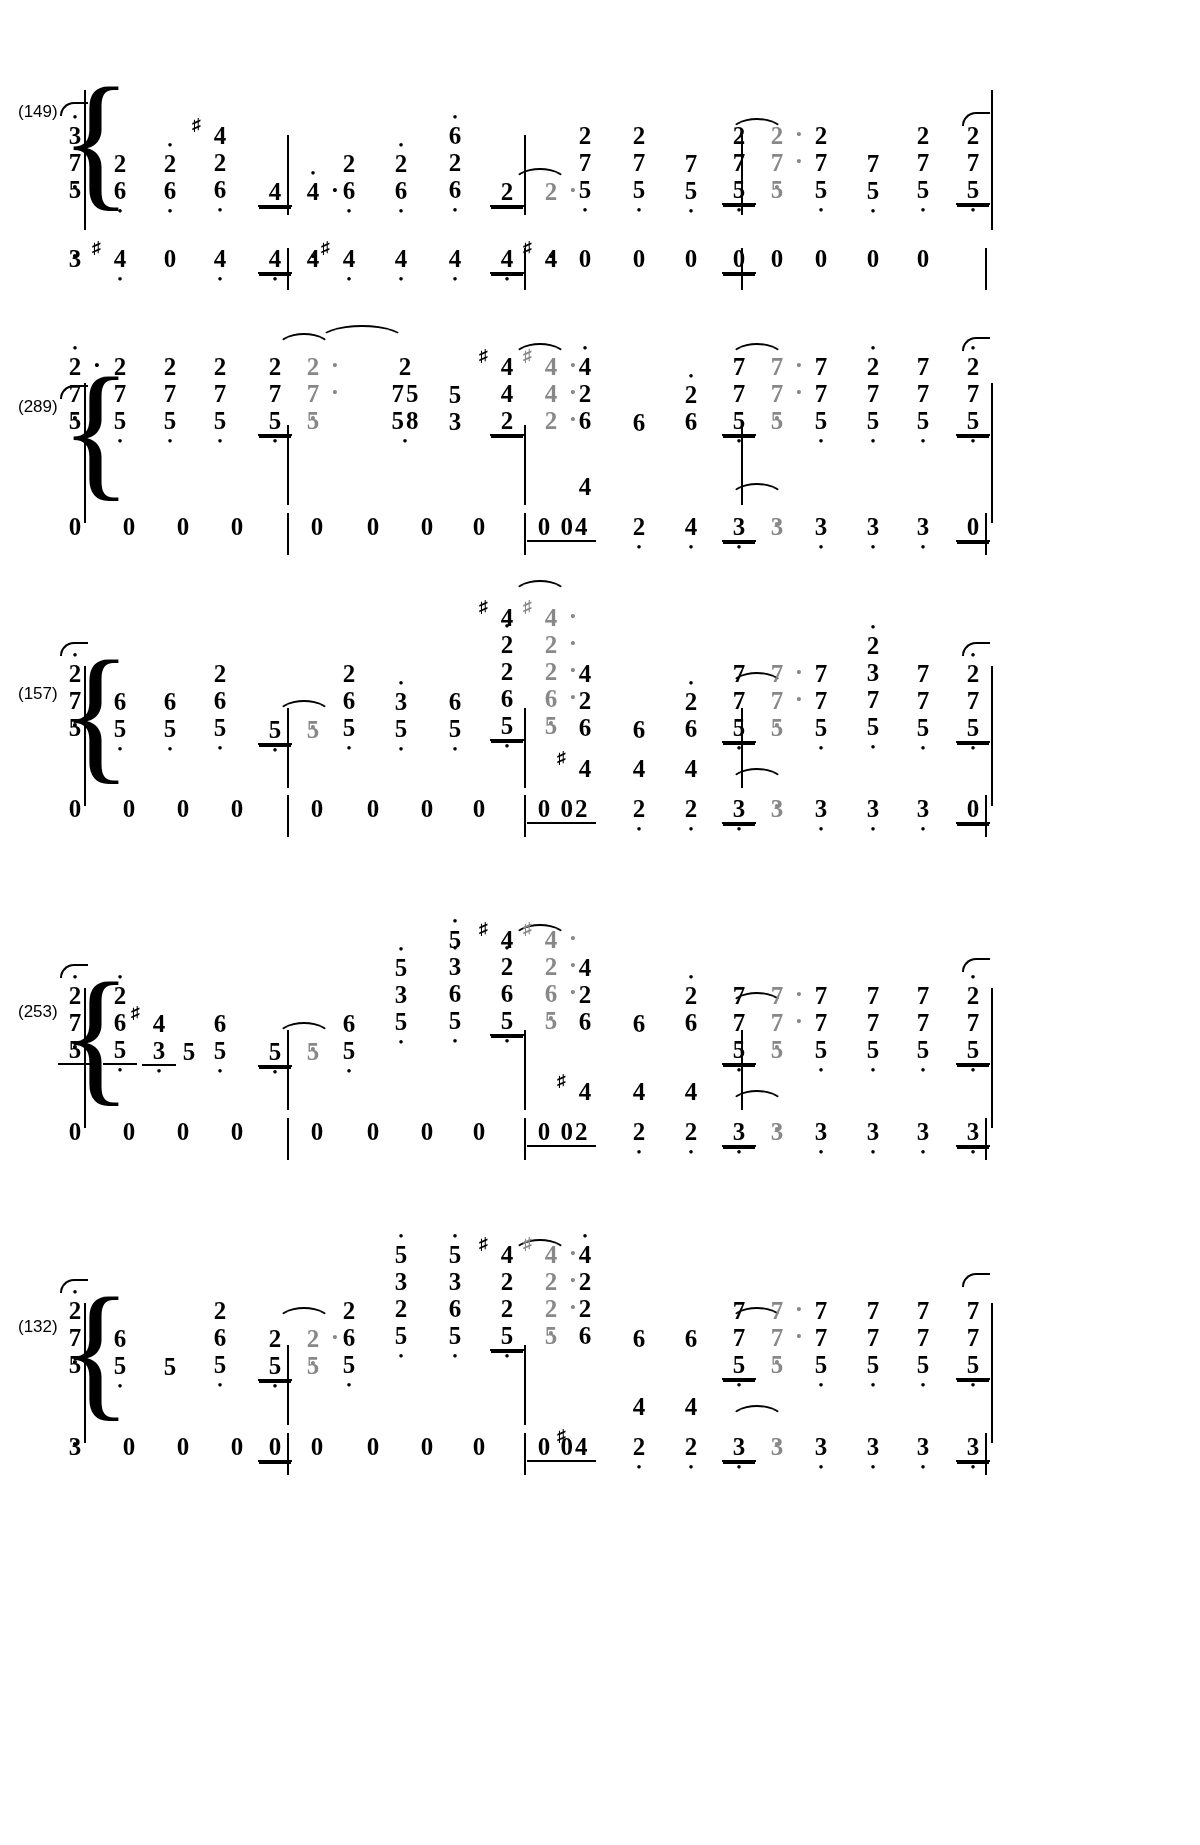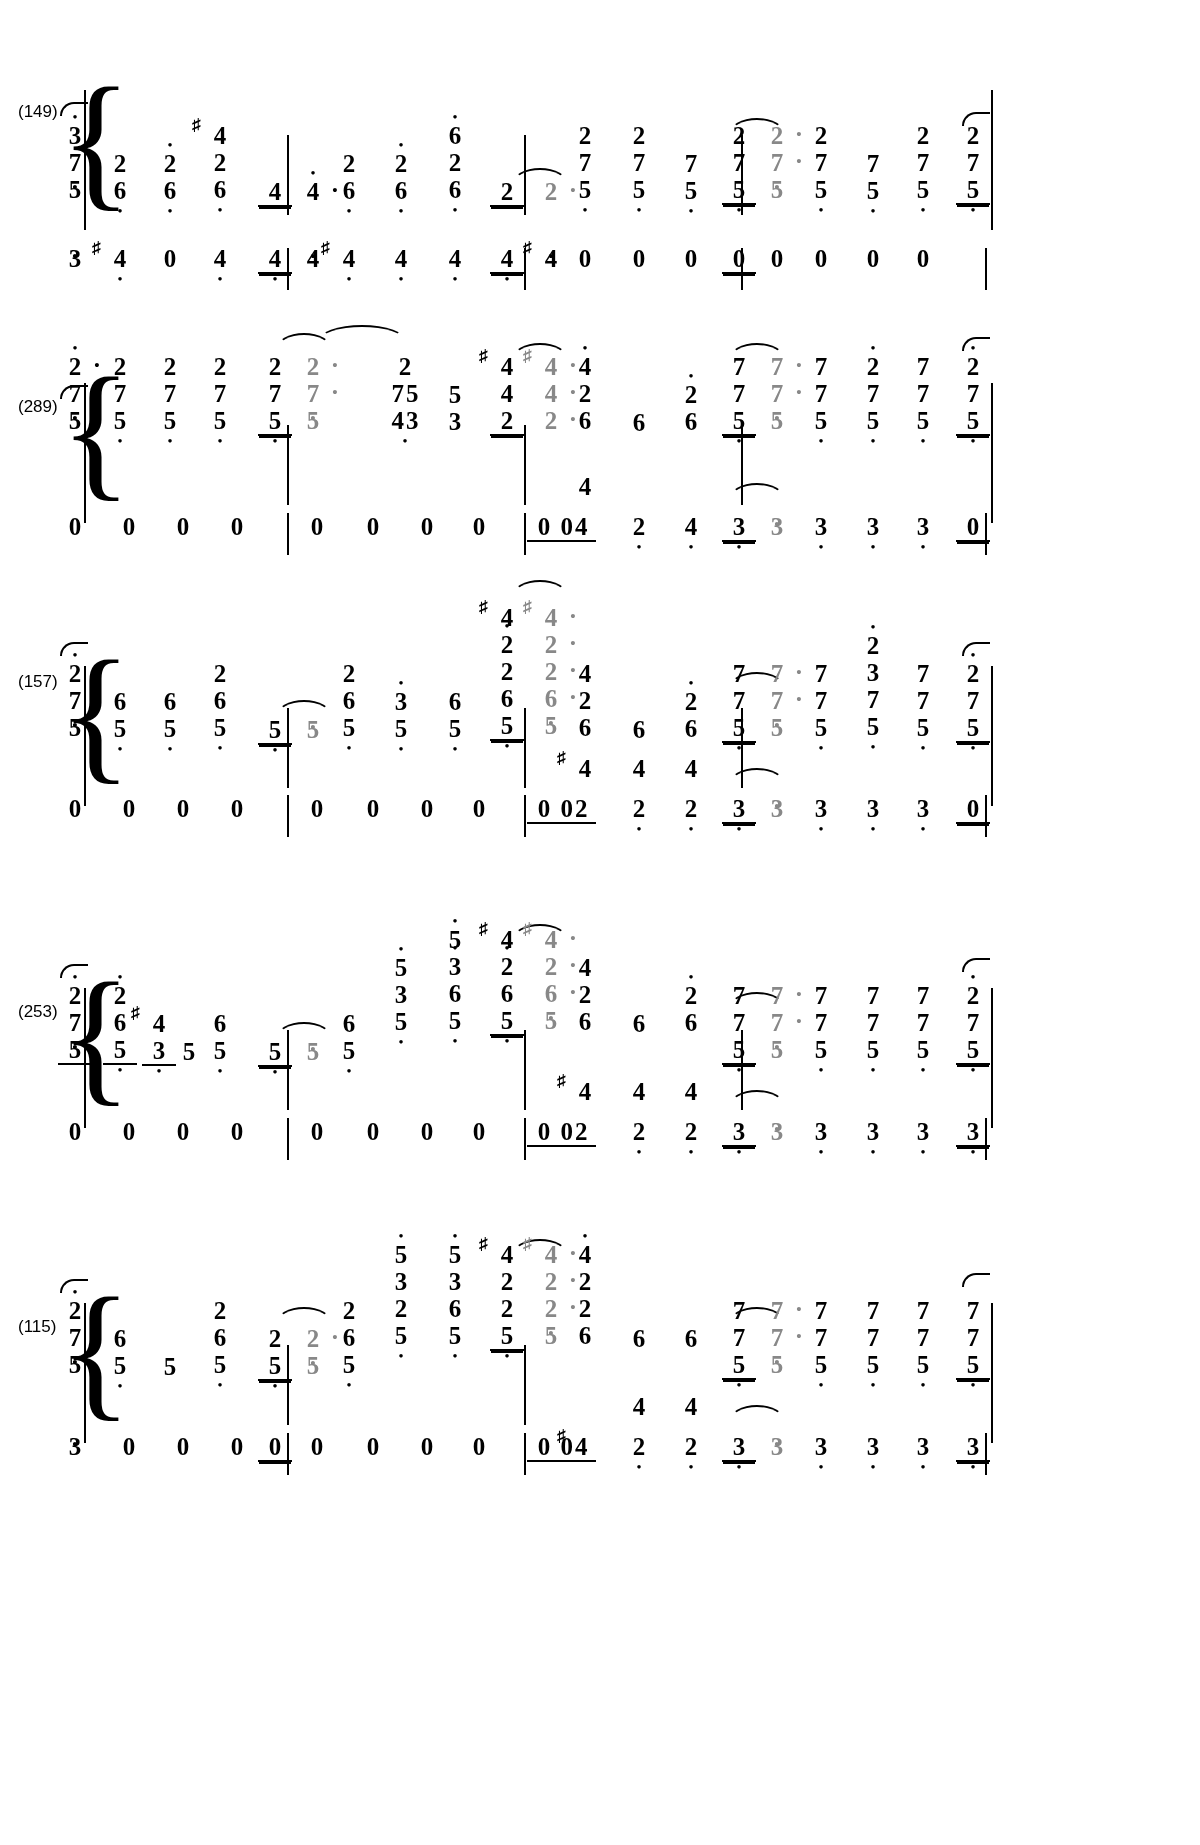--- a/index.html
+++ b/index.html
@@ -247,21 +247,21 @@
         <span class="n dotdn u2">5</span>
     </div>
     <div class="col" style="left:296px;top:8px;">
       <span class="n gray augr">2</span>
         <span class="n gray augr">7</span>
         <span class="n gray dotdn augr">5</span>
     </div>
     <div class="col" style="left:382px;top:8px;width:46px;">
       <span class="n">2</span>
         <span class="n">7 5</span>
-        <span class="n dotdn">4 3</span>
+        <span class="n dotdn">5 8</span>
     </div>
     <div class="col" style="left:438px;top:36px;">
       <span class="n">5</span>
         <span class="n">3</span>
     </div>
     <div class="col" style="left:490px;top:8px;">
       <span class="n"><span class="sharp">♯</span>4</span>
         <span class="n">4</span>
         <span class="n u2">2</span>
     </div>
@@ -367,21 +367,21 @@
       </div>
     <div class="col" style="left:906px;top:168px;">
         <span class="n dotdn">3</span>
       </div>
     <div class="col" style="left:956px;top:168px;">
         <span class="n u2">0</span>
       </div>
   </div>
 
   <div class="system" style="position:absolute;left:0;top:620px;height:250px;">
-    <span class="measure-label" style="left:18px;top:52px;">(157)</span>
+    <span class="measure-label" style="left:18px;top:64px;">(157)</span>
     <span class="brace" style="top:18px;">{</span>
 
     <div class="staffline" style="left:84px;top:46px;height:140px;"></div>
     <div class="staffline" style="left:287px;top:88px;height:80px;"></div>
     <div class="staffline" style="left:524px;top:88px;height:80px;"></div>
     <div class="staffline" style="left:741px;top:88px;height:80px;"></div>
     <div class="staffline" style="left:287px;top:175px;height:42px;"></div>
     <div class="staffline" style="left:524px;top:175px;height:42px;"></div>
     <div class="staffline" style="left:985px;top:175px;height:42px;"></div>
 
@@ -729,21 +729,21 @@
       </div>
     <div class="col" style="left:906px;top:178px;">
         <span class="n dotdn">3</span>
       </div>
     <div class="col" style="left:956px;top:178px;">
         <span class="n dotdn u2">3</span>
       </div>
   </div>
 
   <div class="system" style="position:absolute;left:0;top:1255px;height:250px;">
-    <span class="measure-label" style="left:18px;top:62px;">(115)</span>
+    <span class="measure-label" style="left:18px;top:62px;">(132)</span>
     <span class="brace" style="top:20px;">{</span>
 
     <div class="staffline" style="left:84px;top:48px;height:140px;"></div>
     <div class="staffline" style="left:287px;top:90px;height:80px;"></div>
     <div class="staffline" style="left:524px;top:90px;height:80px;"></div>
     <div class="staffline" style="left:287px;top:178px;height:42px;"></div>
     <div class="staffline" style="left:524px;top:178px;height:42px;"></div>
     <div class="staffline" style="left:985px;top:178px;height:42px;"></div>
 
     <div class="tieleft" style="left:60px;top:24px;"></div>

